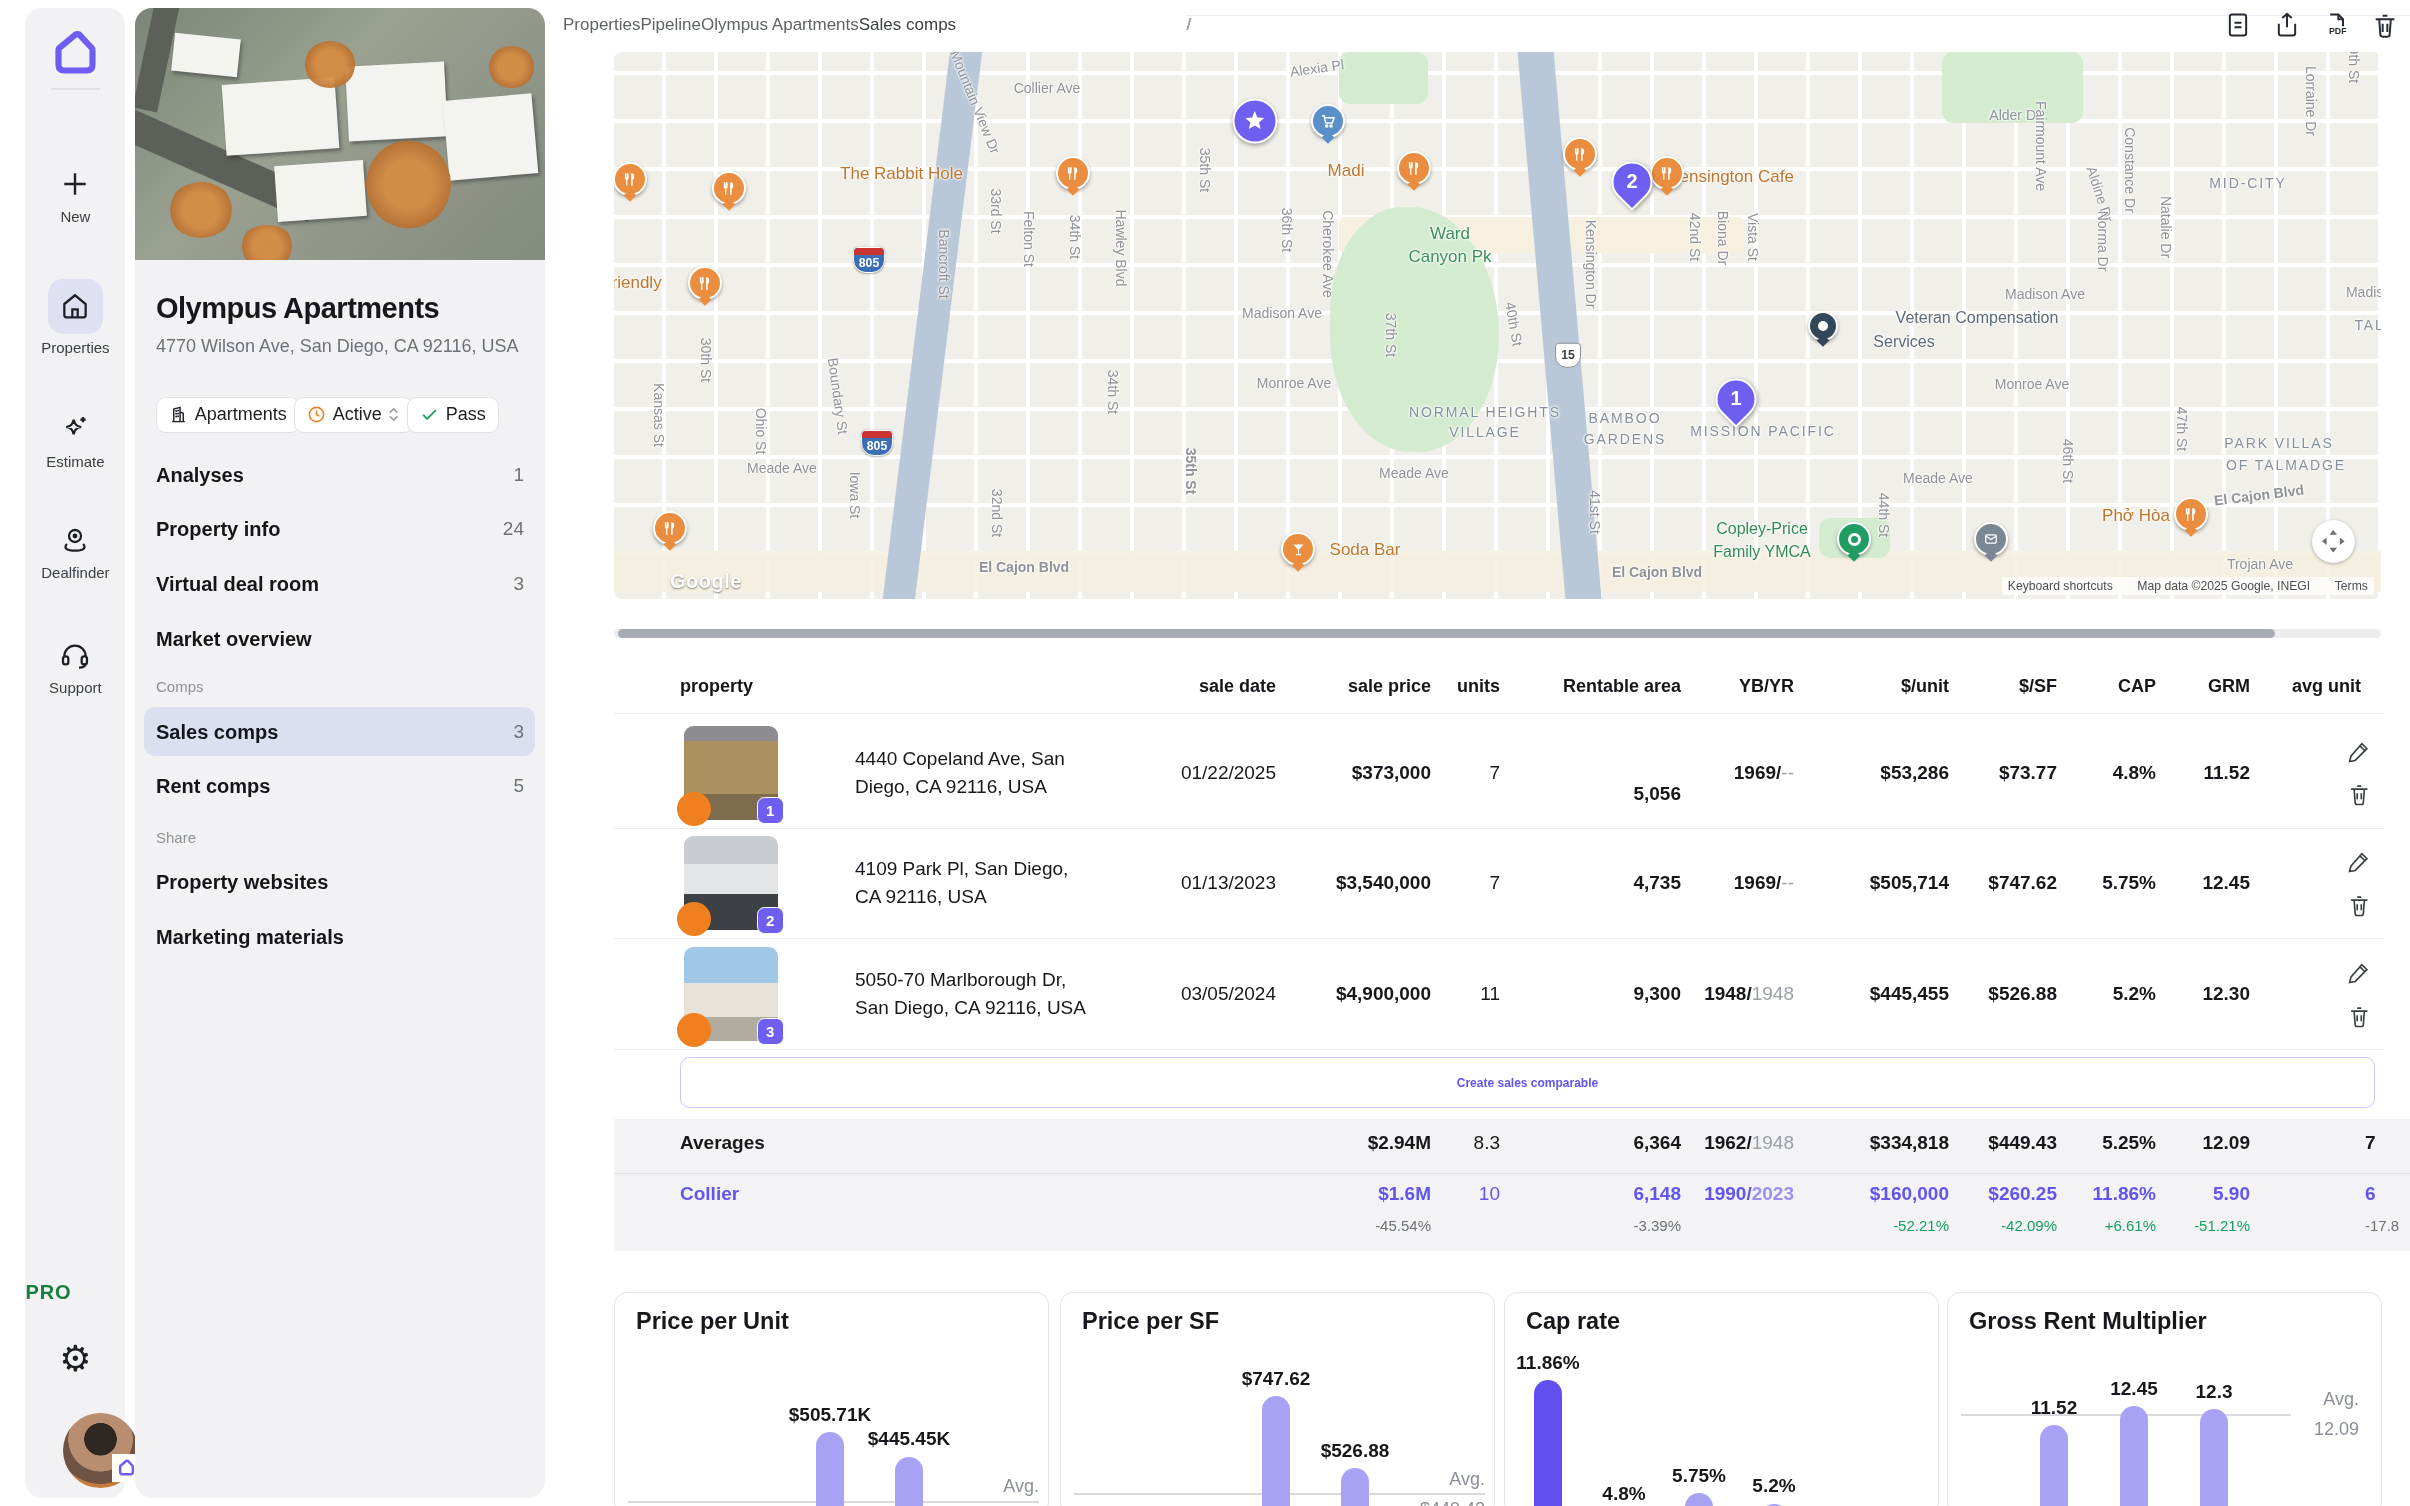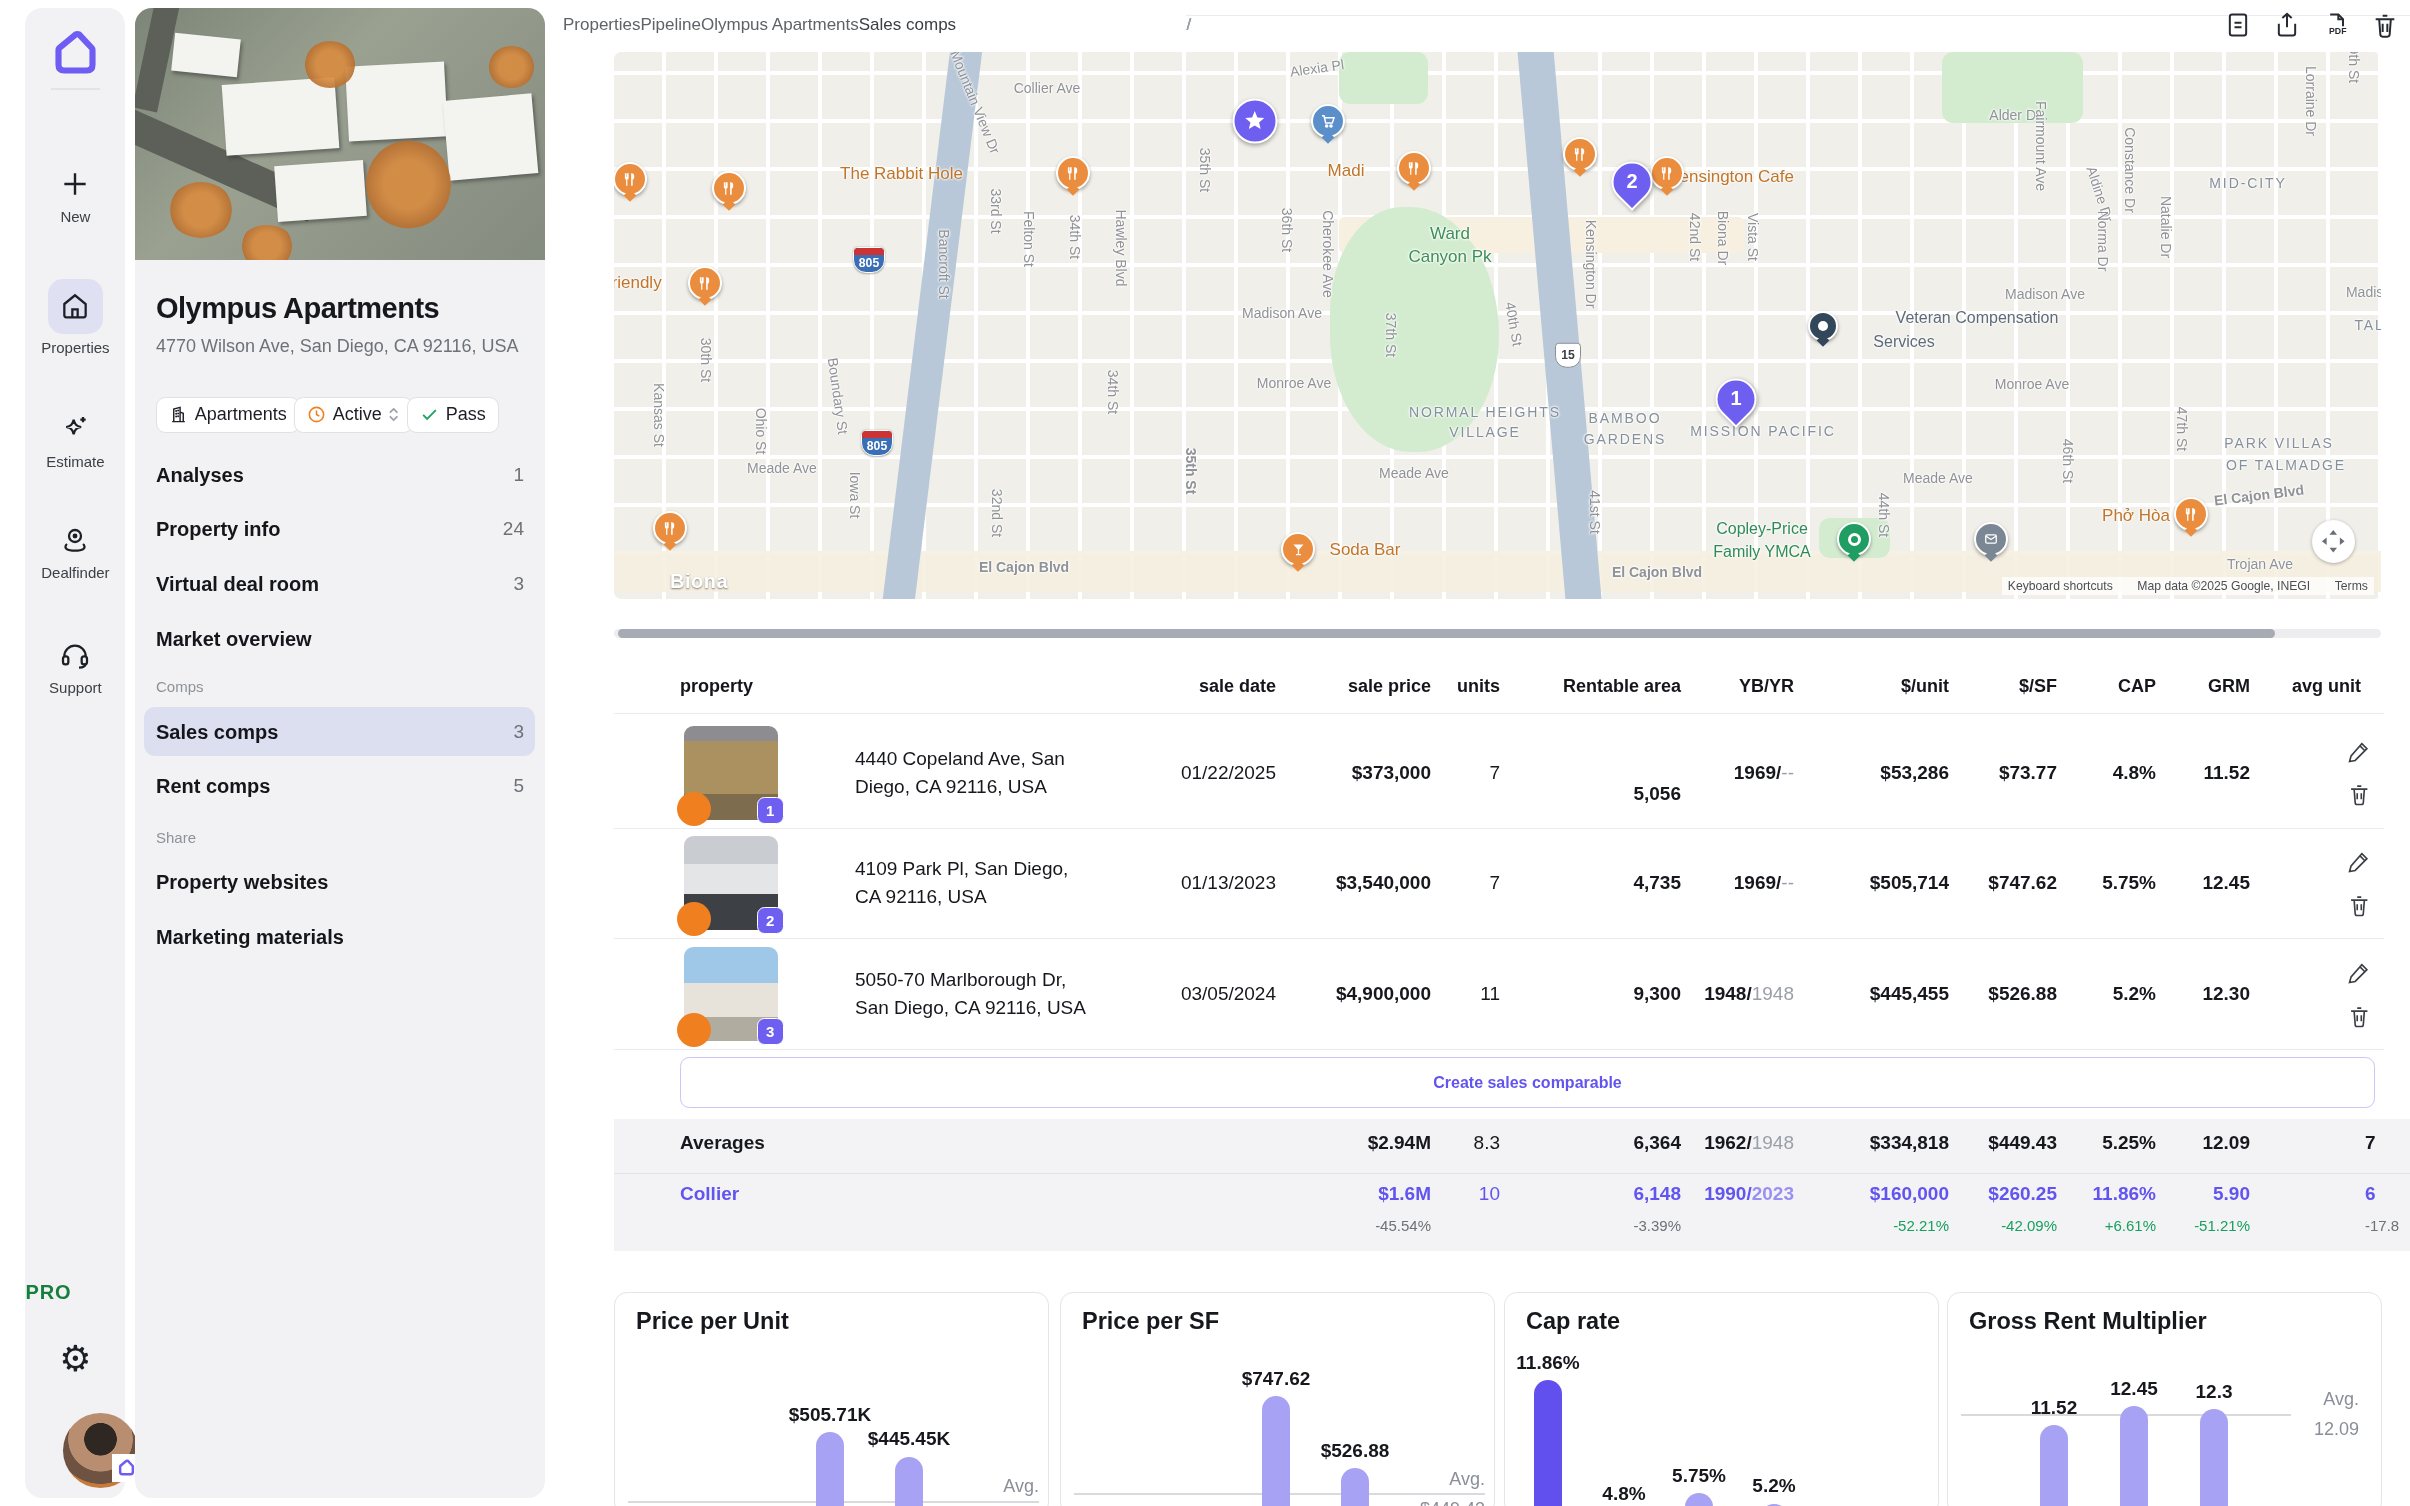--- a/index.html
+++ b/index.html
@@ -89,21 +89,21 @@
   .sep { position:absolute; left:614px; width:1770px; height:0.9px; background:#ececf0; }
   .thumb { position:absolute; width:94px; height:94px; border-radius:9.4px; overflow:visible; }
   .thumb .img { position:absolute; inset:0; border-radius:9.4px; overflow:hidden; }
   .odot { position:absolute; left:-7.5px; bottom:-5.6px; width:34px; height:34px; border-radius:50%; background:#f07f1f; }
   .nbadge { position:absolute; right:-5.6px; bottom:-3.8px; width:27px; height:27px; border-radius:7.5px;
     background:#6f5ff1; border:1.9px solid #fff; color:#fff; font-size:15px; font-weight:bold;
     display:flex; align-items:center; justify-content:center; }
   .addr { position:absolute; font-size:19px; color:#17181d; white-space:nowrap; }
   .rowicon { position:absolute; width:24.5px; height:24.5px; cursor:pointer; }
   #create-btn { position:absolute; left:680px; top:1057px; width:1695px; height:51px; background:#fff;
-    border:1.4px solid #c9c7f7; border-radius:9.4px; color:#6254ef; font-size:16px; font-weight:bold;
+    border:1.4px solid #c9c7f7; border-radius:9.4px; color:#6254ef; font-size:12px; font-weight:bold;
     cursor:pointer; font-family:"Liberation Sans",sans-serif; }
   #avg-block { position:absolute; left:614px; top:1119px; width:1797px; height:132px; background:#f3f3f6; }
   #avg-divider { position:absolute; left:614px; top:1173px; width:1797px; height:0.9px; background:#e2e2e8; }
   .subj { color:#6254ef !important; }
   .delta { position:absolute; font-size:15px; transform:translate(-100%,-50%); white-space:nowrap; color:#6d7178; }
   .delta.green { color:#17a05e; }
   
   .card { position:absolute; top:1292px; width:435px; height:224px; background:#fff;
     border:0.9px solid #e4e4e9; border-radius:13px; overflow:hidden; }
   .card-title { position:absolute; left:21px; top:15px; font-size:23.5px; font-weight:bold; }
@@ -488,21 +488,21 @@
       <div class="mrk" style="left: 1377px; top: 487px;">
         <div class="pin-circ" style="background:#7b8794">
           <svg width="14" height="14" viewBox="0 0 24 24" fill="none" stroke="#fff" stroke-width="2.2">
             <rect x="3" y="5" width="18" height="14" rx="2"></rect>
             <path d="M3 7l9 6 9-6"></path>
           </svg>
         </div>
         <div class="pin-tail" style="background:#7b8794"></div>
       </div>
     </div>
-  <div id="google-logo">Biona</div>
+  <div id="google-logo">Google</div>
   <div id="map-footer">
     <span>Keyboard shortcuts</span>
     <span>Map data ©2025 Google, INEGI</span>
     <span>Terms</span>
   </div>
   <div id="crosshair">
     <svg width="24.5" height="24.5" viewBox="0 0 26 26" fill="#6a6f76">
       <path d="M13 1l4 5h-8zM13 25l-4-5h8zM1 13l5-4v8zM25 13l-5 4v-8z"></path>
     </svg>
   </div>

